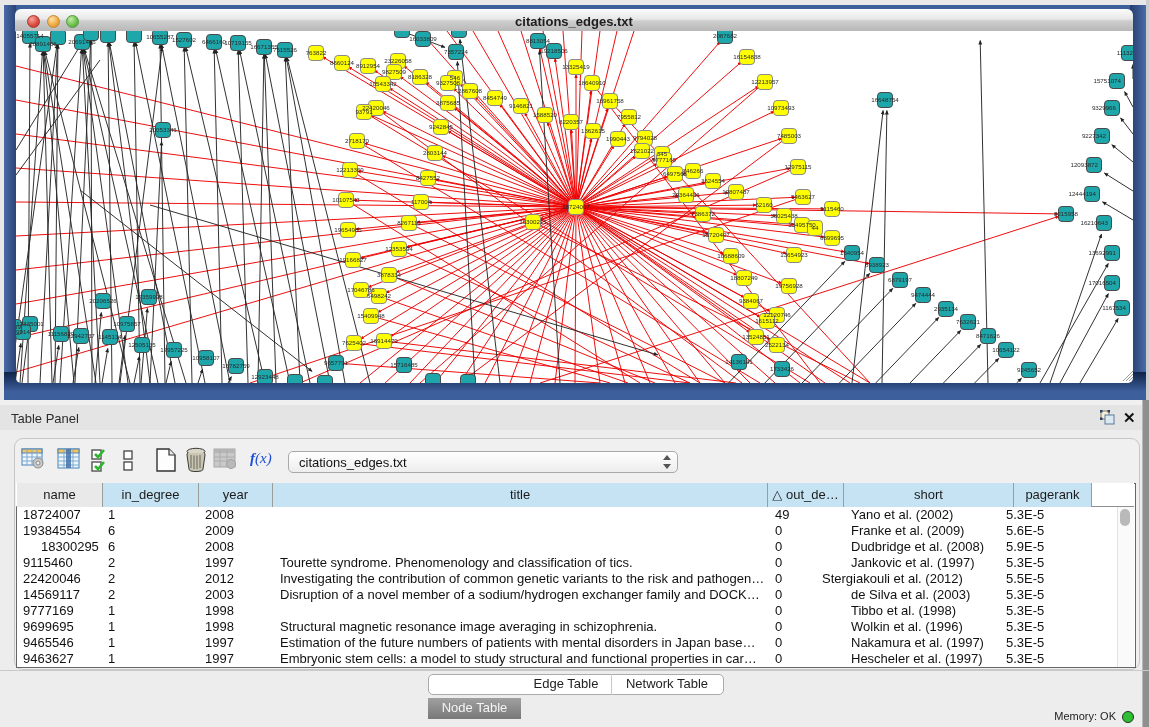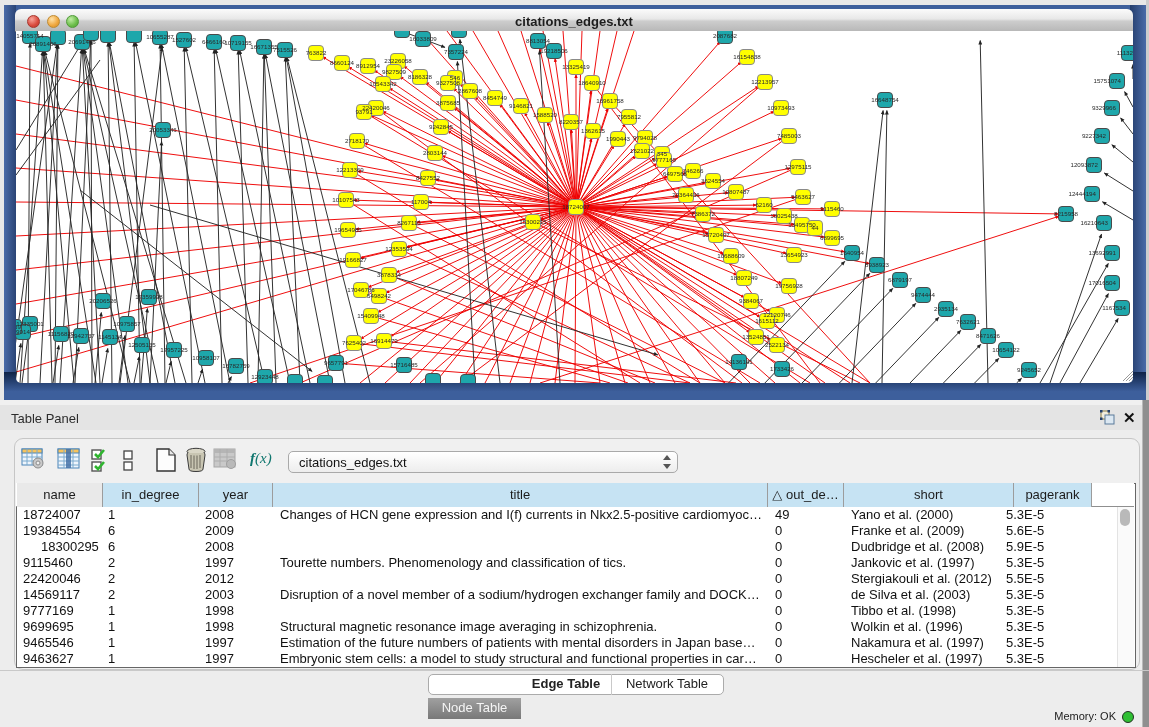--- a/index.html
+++ b/index.html
@@ -35,21 +35,21 @@
 .trow span{position:absolute;top:0;white-space:nowrap;overflow:hidden;line-height:16px;}
 #sbar{left:1117px;top:507px;width:16px;height:160px;background:#fafafa;border-left:1px solid #e3e3e3;}
 #sthumb{left:1120px;top:509px;width:10px;height:17px;background:#b9b9b9;border-radius:5px;}
 #rstrip2{left:1142px;top:400px;width:7px;height:327px;background:#8f8f8f;border-left:1px solid #b9b9b9;box-sizing:border-box;}
 
 #tabline{left:0;top:670px;width:1149px;height:1px;background:#c9c9c9;}
 #tabs{left:428px;top:674px;width:296px;height:21px;border:1px solid #ababab;border-radius:5px;
  background:#fff;box-sizing:border-box;overflow:hidden;}
 .tab{position:absolute;top:0;height:21px;font-size:13px;text-align:center;line-height:20px;color:#222;}
 #tab1{left:0;width:93px;background:linear-gradient(180deg,#a0a0a0,#787878);color:#f5f5f5;margin-top:24px;}
-#tab2{left:93px;width:91px;border-right:1px solid #c9c9c9;box-sizing:border-box;font-weight:bold;}
+#tab2{left:93px;width:91px;border-right:1px solid #c9c9c9;box-sizing:border-box;}
 #tab3{left:184px;width:110px;}
 #mem{left:944px;top:710px;width:172px;text-align:right;font-size:11px;color:#222;}
 #memdot{left:1122px;top:711px;width:12px;height:12px;border-radius:50%;
  background:#2fbf33;border:1px solid #223322;box-sizing:border-box;}
 .icon{position:absolute;top:447px;}
 </style></head>
 <body>
 <div class="abs" id="desk"></div>
 <div class="abs" id="shadL"></div>
 <div class="abs" id="shadR"></div>
@@ -619,21 +619,21 @@
  <ellipse cx="12" cy="4.5" rx="9" ry="3.2" fill="#d9d6c6" stroke="#3a3a3a"></ellipse>
  <path d="M4,6 q-1,0 -1,2 l2,14 q0,2.5 7,2.5 q7,0 7,-2.5 l2,-14 q0,-2 -1,-2" fill="#c8c5b2" stroke="#3a3a3a"></path>
  <path d="M7,8 v13 M10,8.5 v13.5 M13,8.5 v13.5 M16,8 v13" stroke="#6b675a" fill="none"></path>
 </svg>
 <svg class="icon" style="left:213px" width="26" height="24">
  <rect x="1" y="2" width="21" height="18" fill="#c9c9c9" stroke="#a5a5a5"></rect>
  <rect x="1" y="2" width="21" height="4" fill="#b5b5b5"></rect>
  <path d="M1,10 h21 M1,14 h21 M7,2 v18 M14,2 v18" stroke="#adadad" fill="none"></path>
  <circle cx="18" cy="17" r="4.5" fill="#b9b9b9" stroke="#a0a0a0"></circle>
 </svg>
-<div class="abs" style="left:250px;top:450px;font-size:15px;color:#0f766e;font-family:'Liberation Serif',serif"><i><b>f</b>(x)</i></div>
+<div class="abs" style="left:250px;top:450px;font-size:15px;color:#1d4ed8;font-family:'Liberation Serif',serif"><i><b>f</b>(x)</i></div>
 
 <div class="abs" id="combo"></div>
 <div class="abs" id="combotxt">citations_edges.txt</div>
 <svg class="abs" style="left:662px;top:455px" width="10" height="14">
  <path d="M5,0 L9,5 H1 z" fill="#555"></path>
     <path d="M5,14 L1,9 H9 z" fill="#555"></path>
 </svg>
 
 <div class="abs" id="table"></div>
 <div class="abs" id="thead"></div>
@@ -641,23 +641,22 @@
 <div class="abs hc" style="top:483px;left:103px;width:96px">in_degree</div>
 <div class="abs hc" style="top:483px;left:199px;width:74px">year</div>
 <div class="abs hc" style="top:483px;left:273px;width:495px">title</div>
 <div class="abs hc" style="top:483px;left:768px;width:76px">△ out_de…</div>
 <div class="abs hc" style="top:483px;left:844px;width:170px">short</div>
 <div class="abs hc" style="top:483px;left:1014px;width:78px">pagerank</div>
 <div class="trow" style="top:507px">
 <span style="left:7px;width:78px">18724007</span>
 <span style="left:92px;width:90px">1</span>
 <span style="left:189px;width:70px">2008</span>
-<span style="left:264px;width:492px">Changes of HCN gene expression and I(f) currents in Nkx2.5-positive cardiomyoc…</span>
 <span style="left:759px;width:70px">49</span>
-<span style="left:835px;width:165px">Yano et al. (2000)</span>
+<span style="left:835px;width:165px">Yano et al. (2002)</span>
 <span style="left:990px;width:95px">5.3E-5</span>
   </div>
 <div class="trow" style="top:523px">
 <span style="left:7px;width:78px">19384554</span>
 <span style="left:92px;width:90px">6</span>
 <span style="left:189px;width:70px">2009</span>
 <span style="left:759px;width:70px">0</span>
 <span style="left:835px;width:165px">Franke et al. (2009)</span>
 <span style="left:990px;width:95px">5.6E-5</span>
   </div>
@@ -666,31 +665,32 @@
 <span style="left:92px;width:90px">6</span>
 <span style="left:189px;width:70px">2008</span>
 <span style="left:759px;width:70px">0</span>
 <span style="left:835px;width:165px">Dudbridge et al. (2008)</span>
 <span style="left:990px;width:95px">5.9E-5</span>
   </div>
 <div class="trow" style="top:555px">
 <span style="left:7px;width:78px">9115460</span>
 <span style="left:92px;width:90px">2</span>
 <span style="left:189px;width:70px">1997</span>
-<span style="left:264px;width:492px">Tourette numbers. Phenomenology and classification of tics.</span>
+<span style="left:264px;width:492px">Tourette syndrome. Phenomenology and classification of tics.</span>
 <span style="left:759px;width:70px">0</span>
 <span style="left:835px;width:165px">Jankovic et al. (1997)</span>
 <span style="left:990px;width:95px">5.3E-5</span>
   </div>
 <div class="trow" style="top:571px">
 <span style="left:7px;width:78px">22420046</span>
 <span style="left:92px;width:90px">2</span>
 <span style="left:189px;width:70px">2012</span>
-<span style="left:759px;width:70px">0</span>
-<span style="left:835px;width:165px">Stergiakouli et al. (2012)</span>
+<span style="left:264px;width:492px">Investigating the contribution of common genetic variants to the risk and pathogen…</span>
+<span style="left:759px;width:70px">0</span>
+<span style="left:806px;width:165px">Stergiakouli et al. (2012)</span>
 <span style="left:990px;width:95px">5.5E-5</span>
   </div>
 <div class="trow" style="top:587px">
 <span style="left:7px;width:78px">14569117</span>
 <span style="left:92px;width:90px">2</span>
 <span style="left:189px;width:70px">2003</span>
 <span style="left:264px;width:492px">Disruption of a novel member of a sodium/hydrogen exchanger family and DOCK…</span>
 <span style="left:759px;width:70px">0</span>
 <span style="left:835px;width:165px">de Silva et al. (2003)</span>
 <span style="left:990px;width:95px">5.3E-5</span>

